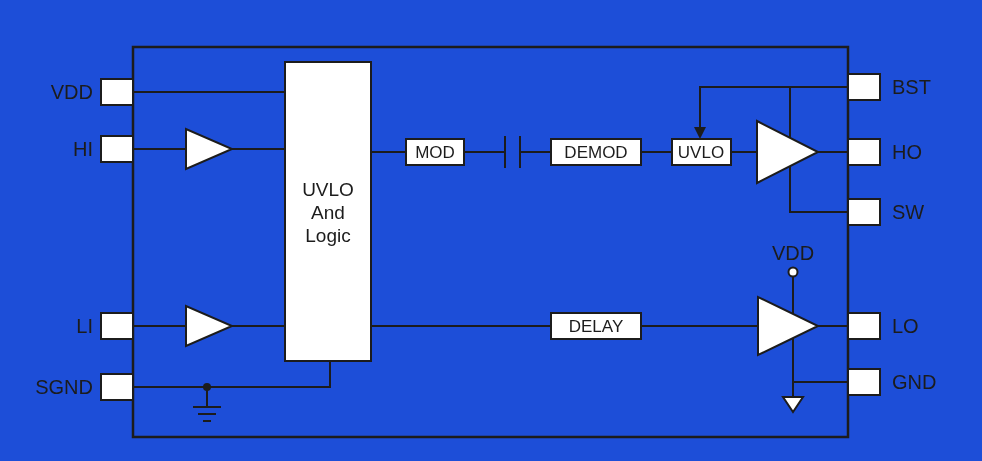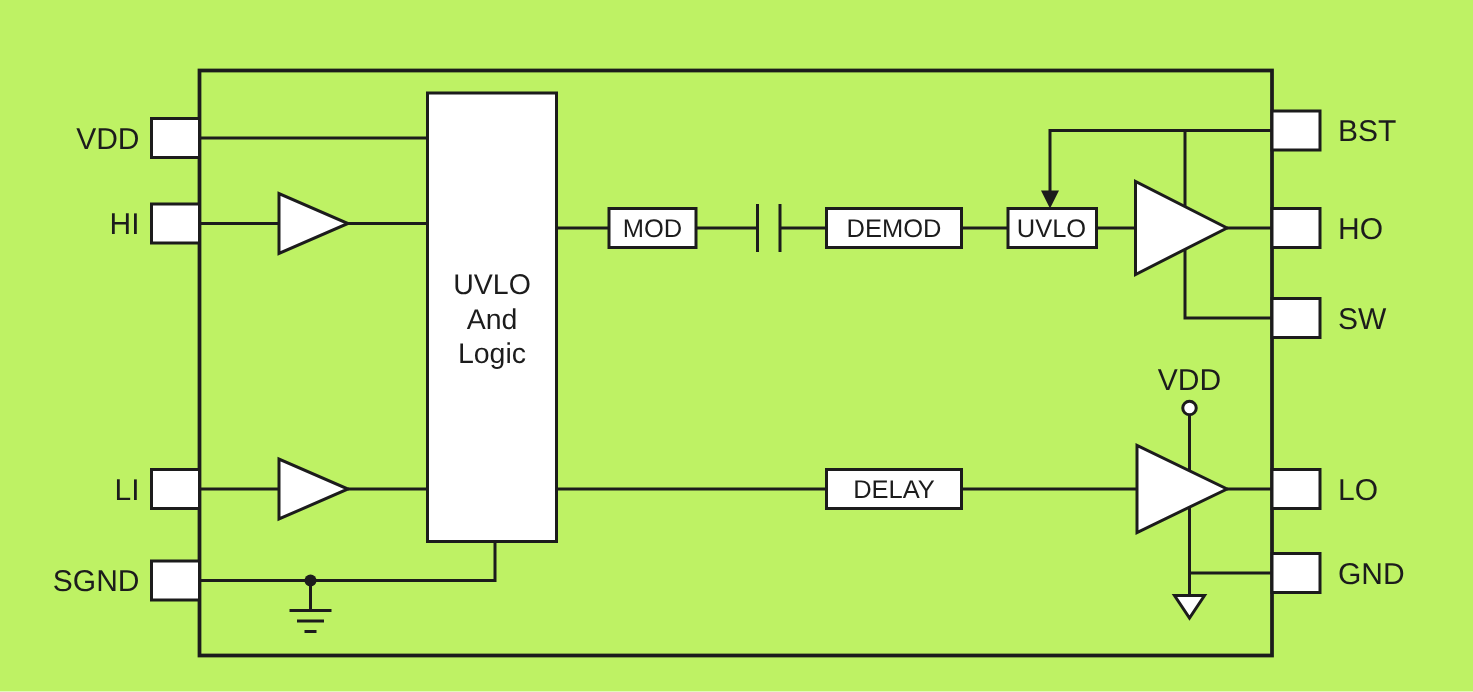--- a/index.html
+++ b/index.html
@@ -4,21 +4,21 @@
 <style>
   html, body {
     margin: 0;
     padding: 0;
     background: #ffffff;
   }
   .stage {
     position: relative;
     width: 982px;
     height: 461px;
-    background: #bef264;
+    background: #1d4ed8;
     overflow: hidden;
   }
   svg { display: block; }
   .wire {
     stroke: #1c1c1c;
     stroke-width: 2;
     fill: none;
     stroke-linecap: butt;
     stroke-linejoin: miter;
   }

